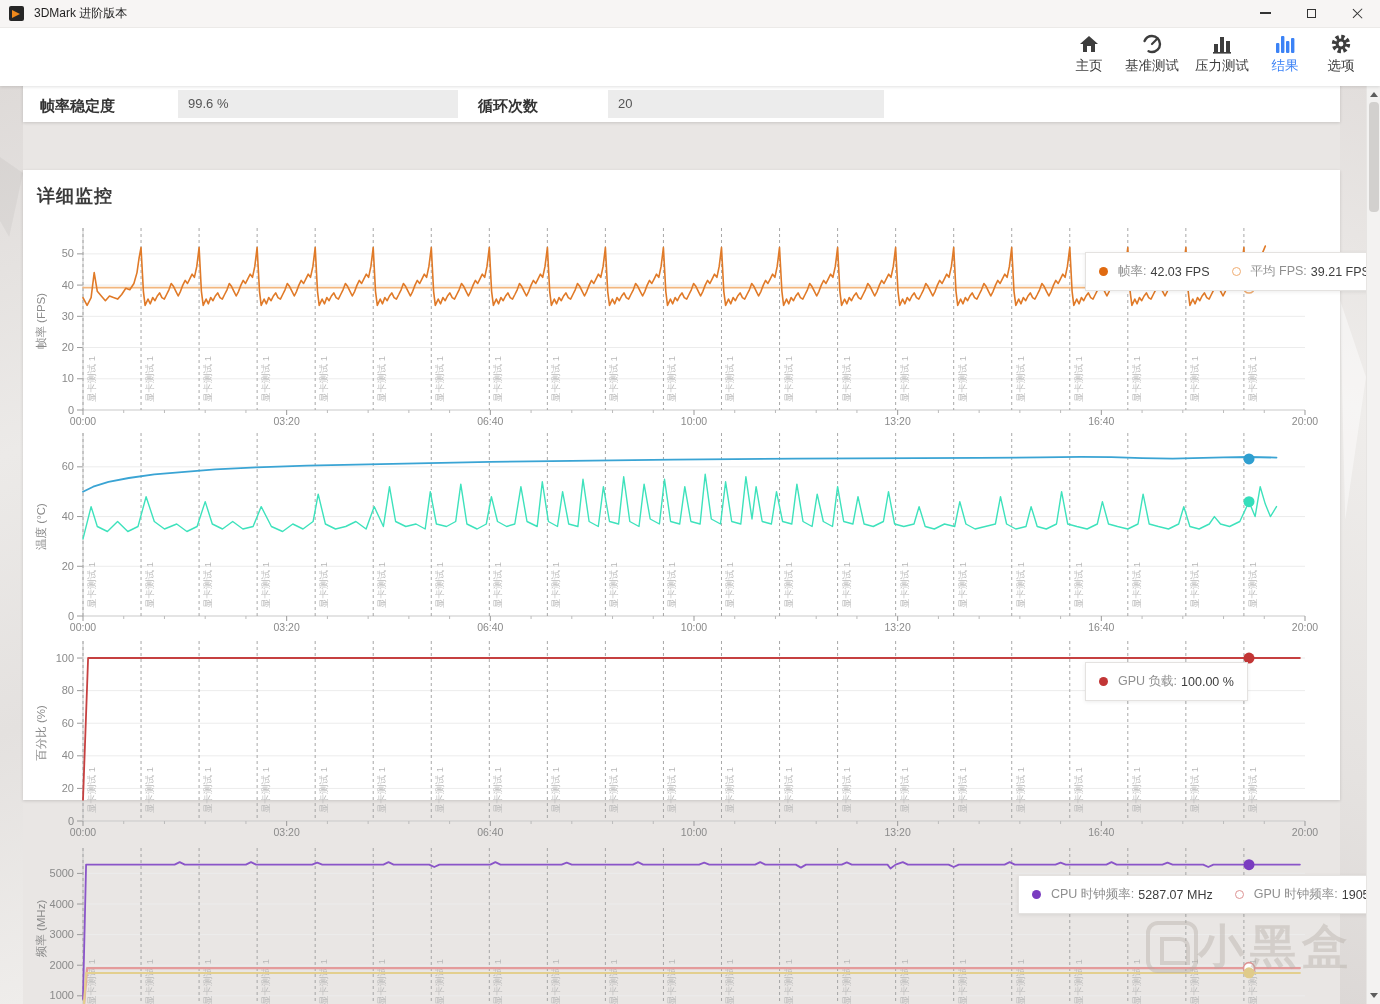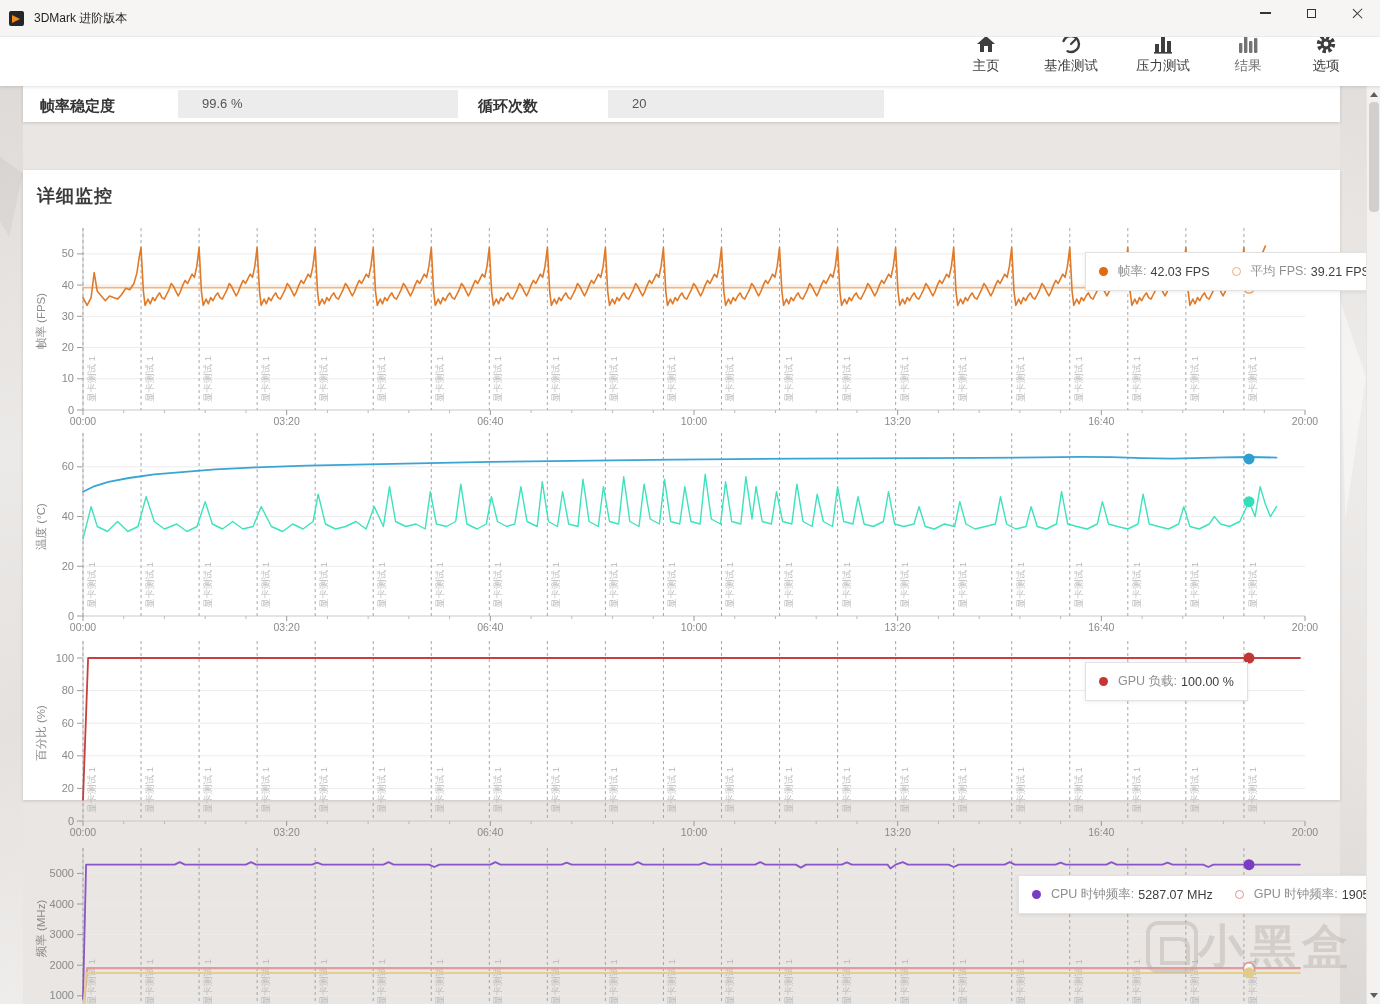--- a/index.html
+++ b/index.html
@@ -1,54 +1,54 @@
 <!DOCTYPE html>
 <html><head>
 <meta charset="utf-8">
 <style>
 *{margin:0;padding:0;box-sizing:border-box}
 html,body{width:1380px;height:1004px;overflow:hidden;position:relative;
   font-family:"Liberation Sans",sans-serif;background:#e9e6e4}
 .bg-shape{position:absolute;pointer-events:none}
 
-#titlebar{position:absolute;left:0;top:0;width:1380px;height:37px;background:#f7f5f4;
+#titlebar{position:absolute;left:0;top:0;width:1380px;height:28px;background:#f7f5f4;
   border-bottom:1px solid #eceae8;z-index:40;display:flex;align-items:center}
 #titlebar .app-ico{width:15px;height:15px;margin-left:9px;background:#262626;border-radius:2px;
   position:relative;flex:none}
 #titlebar .app-ico::after{content:"";position:absolute;left:3px;top:4px;border-left:8px solid #f08a1d;
   border-top:4px solid transparent;border-bottom:4px solid transparent}
 #titlebar .ttl{font-size:12px;color:#1f1f1f;margin-left:10px}
 .winbtns{position:absolute;right:0;top:0;height:26px;display:flex}
 .winbtn{width:46px;height:26px;display:flex;align-items:center;justify-content:center;cursor:pointer}
 .glyph-min{width:11px;height:1.5px;background:#333}
 .glyph-max{width:9px;height:9px;border:1.4px solid #333}
 .glyph-close{position:relative;width:11px;height:11px}
 .glyph-close::before,.glyph-close::after{content:"";position:absolute;left:5px;top:-1px;width:1.4px;height:13px;background:#333}
 .glyph-close::before{transform:rotate(45deg)}.glyph-close::after{transform:rotate(-45deg)}
 
 #header{position:absolute;left:0;top:26px;width:1380px;height:60px;background:#fff;
   box-shadow:0 1px 3px rgba(0,0,0,.12);z-index:30}
 #logo{position:absolute;left:16px;top:8px;display:flex;align-items:center}
 #logo .wordmark{font-size:31px;font-weight:800;letter-spacing:.5px;color:#141414;margin-left:8px}
 #logo sup{font-size:9px;vertical-align:18px;font-weight:400}
-#nav{position:absolute;right:34px;top:7px;display:flex;gap:38px}
+#nav{position:absolute;right:19px;top:7px;display:flex;gap:16px}
 .nav-item{display:flex;flex-direction:column;align-items:center;gap:2px;color:#3d3d3d;
   font-size:13.5px;cursor:pointer;min-width:40px}
-.nav-item.active{color:#737373}
+.nav-item.active{color:#3b82f6}
 .nav-item svg{display:block}
 
 .card{position:absolute;left:23px;width:1317px;background:#fff;box-shadow:0 1px 3px rgba(0,0,0,.15)}
 #scoreCard{top:68px;height:54px;overflow:hidden;z-index:5}
 #monitorCard{top:170px;height:630px;z-index:5}
 .panel-title{font-family:"Liberation Serif",serif;font-size:18px;font-weight:600;color:#3b3b3b;letter-spacing:1px}
 #scoreTitle{margin:-9px 0 0 14px}
 #monitorTitle{margin:14px 0 0 14px}
 .flabel{position:absolute;font-size:15px;font-weight:bold;color:#333}
 .fbox{position:absolute;height:28px;background:#ececec;font-size:13px;color:#555;
-  line-height:28px;padding-left:24px}
+  line-height:28px;padding-left:10px}
 
 .chart-svg{position:absolute;left:0;width:1317px}
 
 .legend{position:absolute;background:#fff;border:1px solid #e4e2e0;box-shadow:0 1px 4px rgba(0,0,0,.08);
   padding:10px 13px;z-index:10;display:flex;flex-direction:row;gap:22px}
 .lrow{display:flex;align-items:center;font-size:12.5px;color:#8f8f8f;white-space:nowrap}
 .ldot{width:9px;height:9px;border-radius:50%;margin-right:10px;flex:none}
 .lval{font-weight:normal;color:#3e3e3e;margin-left:4px}
 #legend-0{left:1062px;top:82px;min-width:152px}
 #legend-1{left:1062px;top:293px;min-width:152px}

